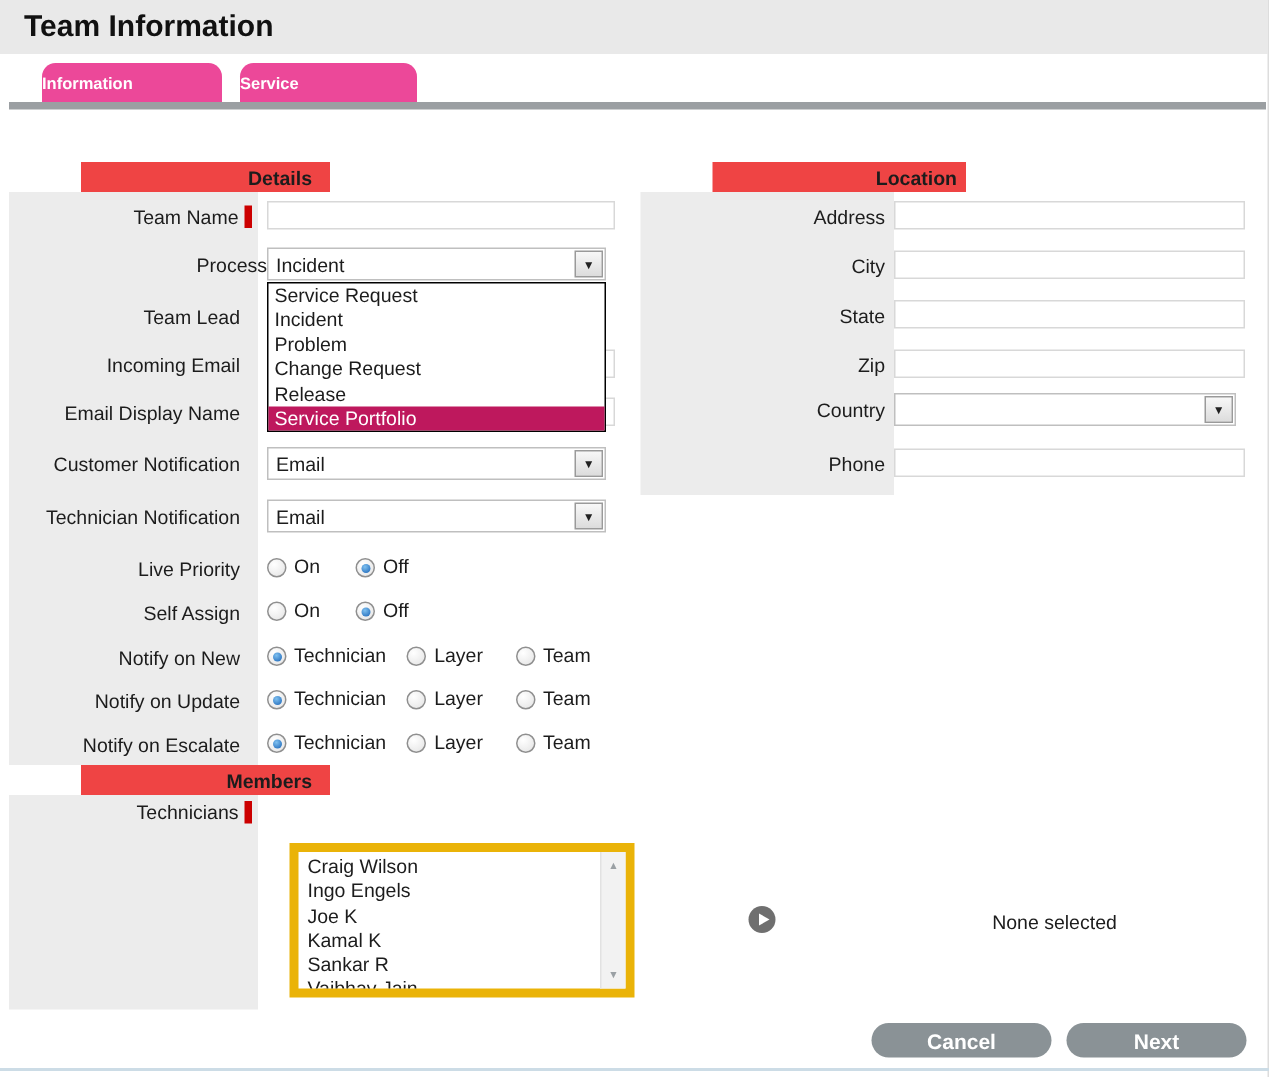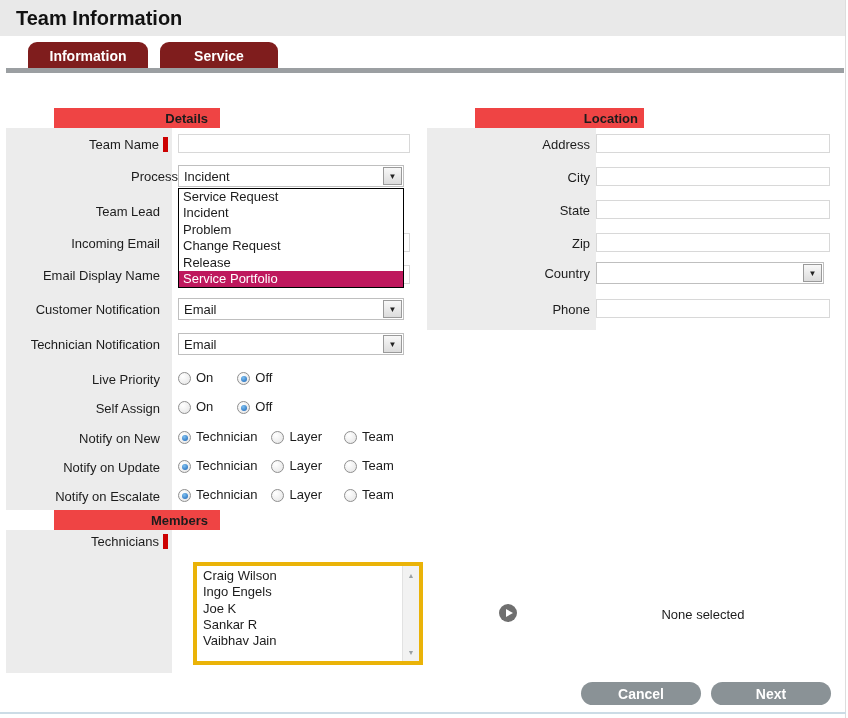--- a/index.html
+++ b/index.html
@@ -6,22 +6,22 @@
   #app{
     position:relative;width:848px;height:718px;background:#fff;overflow:hidden;
     font-family:"Liberation Sans", sans-serif;font-size:13px;color:#1c1c1c;
   }
   
   .titlebar{position:absolute;left:0;top:0;width:845px;height:36px;background:#e9e9e9;
     display:flex;align-items:center;padding-left:16px;box-sizing:border-box;}
   .titlebar .t{font-size:20px;font-weight:bold;color:#111;}
   .right-edge{position:absolute;left:845px;top:0;width:1px;height:718px;background:#ddd;}
   .bottom-line{position:absolute;left:0;top:712px;width:846px;height:2px;background:#ccdce6;}
-  .tab{position:absolute;top:42px;height:27px;background:#7f1d1d;border-radius:9px 9px 0 0;
-    color:#fff;font-weight:bold;font-size:14px;display:flex;align-items:center;justify-content:center;cursor:pointer;}
+  .tab{position:absolute;top:42px;height:27px;background:#ec4899;border-radius:9px 9px 0 0;
+    color:#fff;font-weight:bold;font-size:11px;display:flex;align-items:center;justify-content:flex-start;cursor:pointer;}
   .tab-bar{position:absolute;left:6px;top:68px;width:838px;height:5px;background:#9b9fa2;}
   
   .band{position:absolute;height:20px;background:#ef4444;font-weight:bold;
     display:flex;align-items:center;justify-content:flex-end;box-sizing:border-box;margin-left:48px;}
   .labelcol{position:absolute;background:#ececec;}
   .rowlbl{position:absolute;height:20px;display:flex;align-items:center;justify-content:flex-end;
     box-sizing:border-box;}
   .req{display:inline-block;width:5px;height:15px;background:#c00;margin-left:4px;flex:0 0 auto;}
   
   .tinput{position:absolute;height:19px;background:#fff;border:1px solid #d8d8d8;box-sizing:border-box;
@@ -38,21 +38,21 @@
   
   .radio-row{position:absolute;left:178px;height:16px;display:flex;align-items:flex-end;}
   .radio{width:13px;height:13px;border-radius:50%;border:1px solid #8f8f8f;box-sizing:border-box;
     background:radial-gradient(circle at 35% 30%, #ffffff, #e3e3e3);position:relative;flex:0 0 auto;cursor:pointer;}
   .radio.sel::after{content:"";position:absolute;left:2.5px;top:2.5px;width:6px;height:6px;border-radius:50%;
     background:radial-gradient(circle at 38% 32%, #7ec0f0, #1862b5);}
   .rlbl{margin-left:5px;}
   
   .list-title{position:absolute;text-align:center;}
   .listbox{position:absolute;left:193px;top:562px;width:230px;height:103px;background:#fff;
-    border:4px solid #eab308;box-sizing:border-box;}
+    border:6px solid #eab308;box-sizing:border-box;}
   .listbox .items{position:absolute;left:0;top:2px;right:17px;bottom:0;padding-left:6px;
     line-height:16.3px;overflow:hidden;}
   .vscroll{position:absolute;right:0;top:0;bottom:0;width:16px;background:#f2f2f2;border-left:1px solid #e2e2e2;}
   .vscroll .arr{position:absolute;left:0;width:100%;height:14px;display:flex;align-items:center;
     justify-content:center;font-size:7px;color:#9aa0a4;cursor:pointer;}
   .vscroll .up{top:2px;} .vscroll .down{bottom:2px;}
   .transfer{position:absolute;left:499px;top:604px;width:18px;height:18px;border-radius:50%;
     background:#6f6f6f;display:flex;align-items:center;justify-content:center;cursor:pointer;}
   .transfer .tri{width:0;height:0;border-top:4px solid transparent;border-bottom:4px solid transparent;
     border-left:7px solid #fff;margin-left:2px;}
@@ -202,20 +202,21 @@
     <span class="req"></span>
   </div>
 
   <div class="list-title" style="left:193px;top:565px;width:230px;margin-top:40px;">Available Technicians</div>
 
   <div class="listbox">
     <div class="items">
       <div>Craig Wilson</div>
       <div>Ingo Engels</div>
       <div>Joe K</div>
+      <div>Kamal K</div>
       <div>Sankar R</div>
       <div>Vaibhav Jain</div>
     </div>
     <div class="vscroll">
       <div class="arr up">▲</div>
       <div class="arr down">▼</div>
     </div>
   </div>
 
   <div class="transfer">

